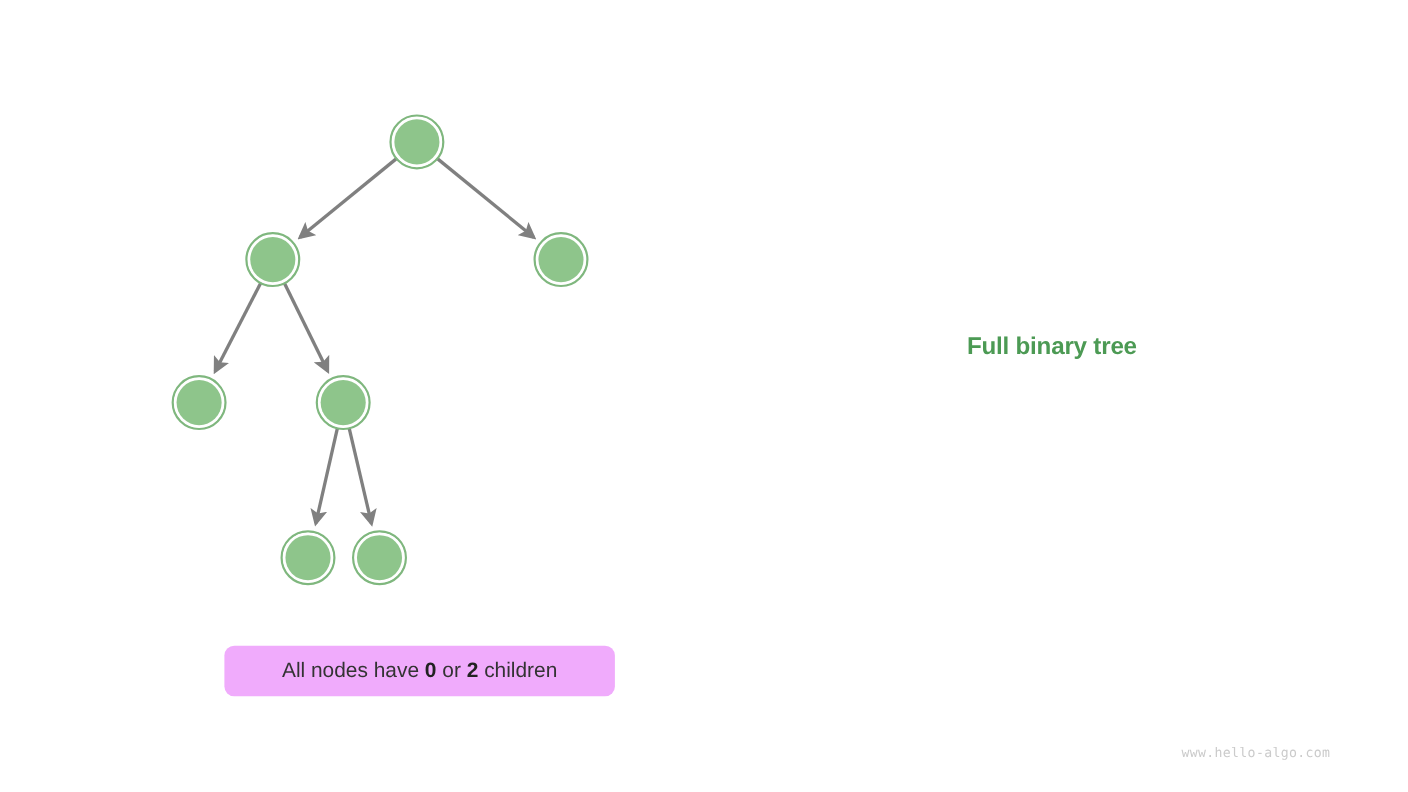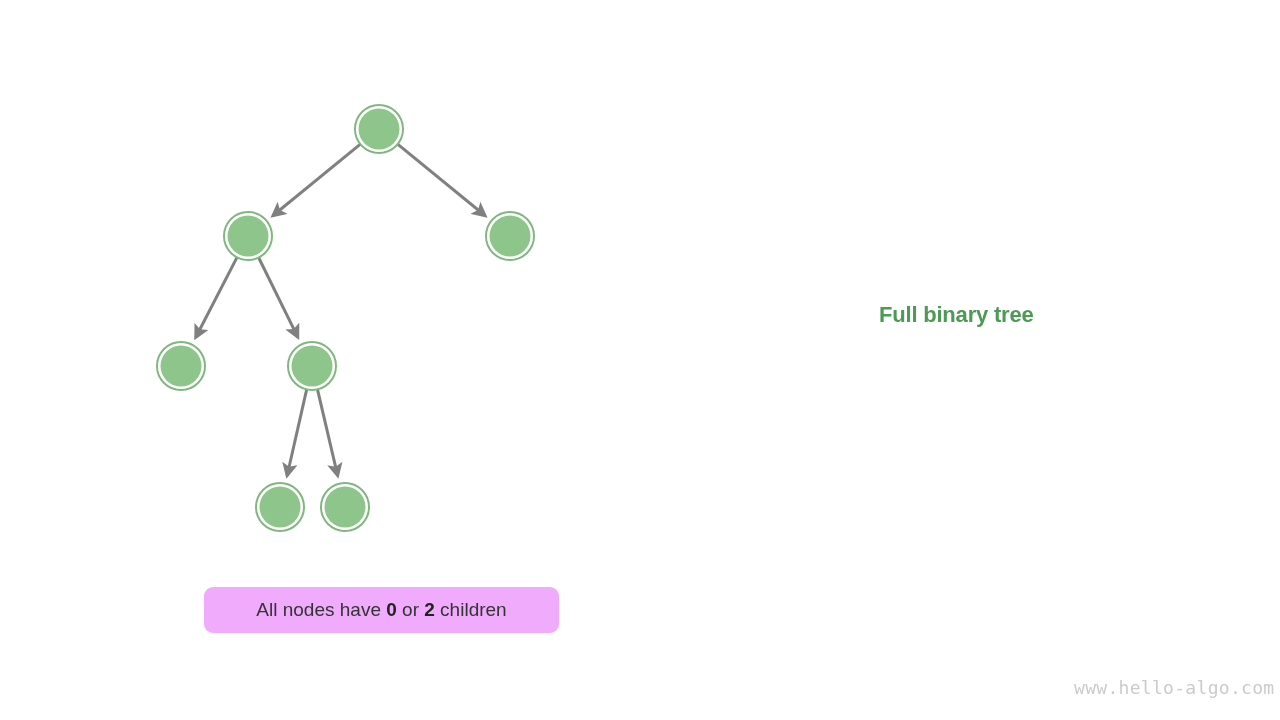--- a/index.html
+++ b/index.html
@@ -68,21 +68,21 @@
     font-weight: bold;
     color: #222222;
   }
 
   
   .watermark {
     position: absolute;
     left: 1074px;
     top: 677px;
     font-family: "DejaVu Sans Mono", monospace;
-    font-size: 18px;
+    font-size: 12px;
     color: #cbcbcb;
     letter-spacing: 0.3px;
     white-space: nowrap;
   }
 </style>
 </head>
 <body>
 
 <div id="canvas">
 

